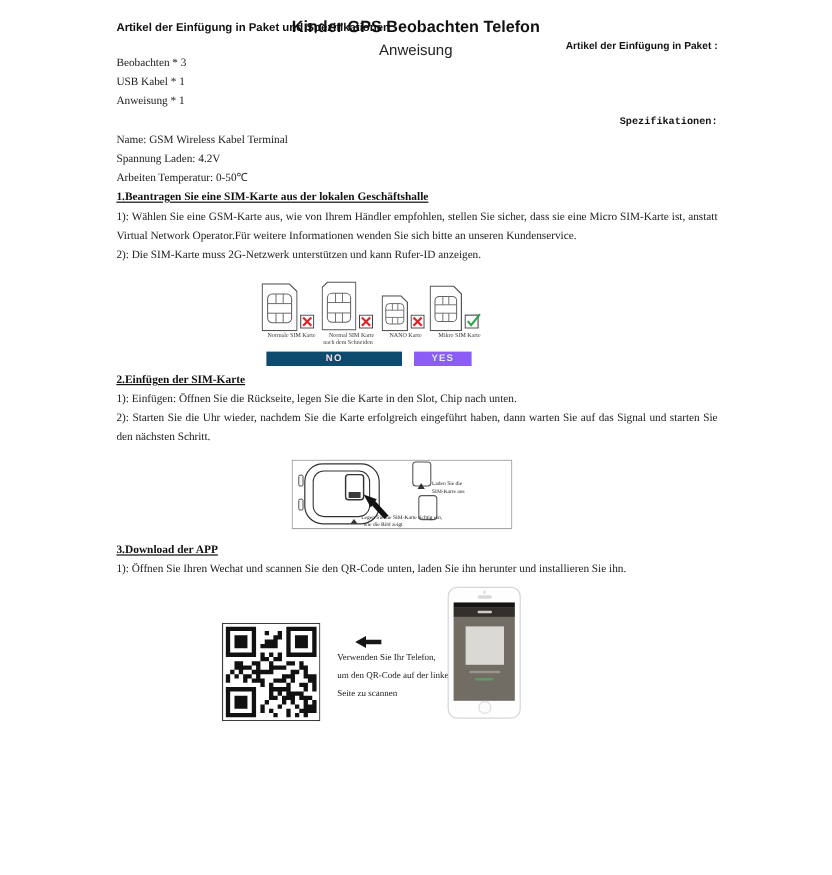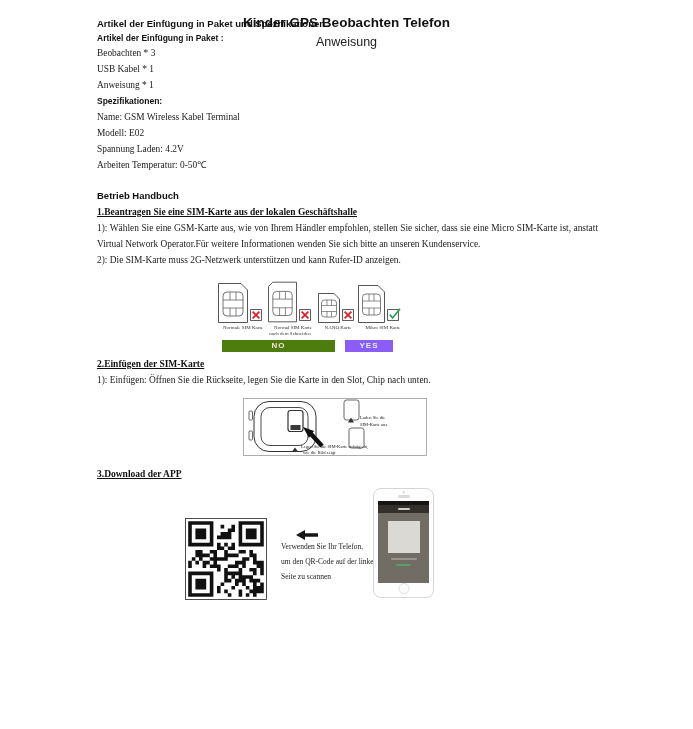--- a/index.html
+++ b/index.html
@@ -13,21 +13,21 @@
   .doc-title {
     margin-top:14px; text-align:center;
     font:bold 13.5px/17px "Liberation Sans", sans-serif; color:#111;
   }
   .doc-subtitle {
     text-align:center; margin-top:3px;
     font:12.5px/16px "Liberation Sans", sans-serif; color:#222;
   }
 
   .h-sans  { font:bold 9.5px/14px "Liberation Sans", sans-serif; color:#111; }
-  .h-sans-sm { font:bold 8.5px/14px "Liberation Sans", sans-serif; color:#111; }
+  .h-sans-sm { font:bold 8.5px/14px "Liberation Sans", sans-serif; color:#111;text-align:right; }
   .h-serif { font:bold 9.5px/16px "Liberation Serif", serif; color:#111;text-decoration:underline; }
   p.body-line { font:9.4px/16px "Liberation Serif", serif; color:#222; }
   p.just { text-align:justify; text-align-last:left; }
 
   .mt-sec { margin-top:17px; }
 
   
   .fig-sim { width:190px; margin:11px 0 0 121px; }
   .sim-row { display:flex; align-items:flex-end; height:44px; }
   .sim-cell { display:flex; align-items:flex-end; }
@@ -78,27 +78,25 @@
   <div class="doc-title">Kinder GPS Beobachten Telefon</div>
   <div class="doc-subtitle">Anweisung</div>
 
   <div class="content">
 
     <div class="h-sans mt-sec">Artikel der Einfügung in Paket und Spezifikationen</div>
     <div class="h-sans-sm">Artikel der Einfügung in Paket :</div>
     <p class="body-line">Beobachten * 3</p>
     <p class="body-line">USB Kabel * 1</p>
     <p class="body-line">Anweisung * 1</p>
-    <div class="h-sans-sm" style="line-height:16px;">Spezifikationen:</div>
+    <div class="h-sans-sm" style="line-height:16px;font-family:Liberation Mono, monospace;">Spezifikationen:</div>
     <p class="body-line">Name: GSM Wireless Kabel Terminal</p>
-    <p class="body-line">Modell: E02</p>
     <p class="body-line">Spannung Laden: 4.2V</p>
     <p class="body-line">Arbeiten Temperatur: 0-50℃</p>
 
-    <div class="h-sans" style="margin-top:15px; line-height:16px;">Betrieb Handbuch</div>
 
     <div class="h-serif">1.Beantragen Sie eine SIM-Karte aus der lokalen Geschäftshalle</div>
     <p class="body-line just">1): Wählen Sie eine GSM-Karte aus, wie von Ihrem Händler empfohlen, stellen Sie sicher, dass sie eine Micro SIM-Karte ist, anstatt Virtual Network Operator.Für weitere Informationen wenden Sie sich bitte an unseren Kundenservice.</p>
     <p class="body-line">2): Die SIM-Karte muss 2G-Netzwerk unterstützen und kann Rufer-ID anzeigen.</p>
 
     <div class="fig-sim">
       <div class="sim-row">
         <div class="sim-cell cell1">
           <svg width="30" height="40" viewBox="0 0 30 40">
             <path d="M0.5 0.5 H23 L29.5 7 V39.5 H0.5 Z" fill="none" stroke="#555" stroke-width="1"></path>
@@ -145,27 +143,28 @@
         </div>
       </div>
       <div class="sim-labels">
         <div class="sim-label cell1">Normale SIM Karte</div>
         <div class="sim-label cell2">Normal SIM Karte</div>
         <div class="sim-label cell3">NANO Karte</div>
         <div class="sim-label cell4">Mikro SIM Karte</div>
       </div>
       <div class="sim-sub-label">nach dem Schneiden</div>
       <div class="bars">
-        <div class="bar bar-no" style="background: #4d7c0f;">NO</div>
+        <div class="bar bar-no" style="background: #0c4a6e;">NO</div>
         <div class="bar bar-yes" style="background: #8b5cf6;">YES</div>
       </div>
     </div>
 
     <div class="h-serif" style="margin-top:4px;">2.Einfügen der SIM-Karte</div>
     <p class="body-line">1): Einfügen: Öffnen Sie die Rückseite, legen Sie die Karte in den Slot, Chip nach unten.</p>
+    <p class="body-line just">2): Starten Sie die Uhr wieder, nachdem Sie die Karte erfolgreich eingeführt haben, dann warten Sie auf das Signal und starten Sie den nächsten Schritt.</p>
 
     <div class="fig-watch">
       <svg width="184" height="60" viewBox="0 0 184 60">
         <rect x="0.5" y="0.5" width="183" height="57" fill="none" stroke="#999" stroke-width="0.8"></rect>
 
         <rect x="6" y="13" width="3.5" height="9" rx="1" fill="none" stroke="#444" stroke-width="0.8"></rect>
         <rect x="6" y="33" width="3.5" height="9" rx="1" fill="none" stroke="#444" stroke-width="0.8"></rect>
 
         <rect x="11" y="3.5" width="62" height="50" rx="15" fill="none" stroke="#333" stroke-width="1"></rect>
         <rect x="18" y="9.5" width="47" height="38" rx="9" fill="none" stroke="#333" stroke-width="0.9"></rect>
@@ -182,20 +181,21 @@
         <text x="117" y="27.5" font-size="4.6" fill="#222" font-family="Liberation Serif, serif">SIM-Karte aus</text>
 
         <rect x="106" y="30" width="15" height="20" rx="2.5" fill="none" stroke="#555" stroke-width="0.9"></rect>
         <polygon points="52,49.5 55,53.5 49,53.5" fill="#333"></polygon>
         <text x="58" y="49.5" font-size="4.6" fill="#222" font-family="Liberation Serif, serif">Legen Sie die SIM-Karte richtig ein,</text>
         <text x="60" y="55.5" font-size="4.6" fill="#222" font-family="Liberation Serif, serif">wie die Bild zeigt</text>
       </svg>
     </div>
 
     <div class="h-serif" style="margin-top:8px;">3.Download der APP</div>
+    <p class="body-line">1): Öffnen Sie Ihren Wechat und scannen Sie den QR-Code unten, laden Sie ihn herunter und installieren Sie ihn.</p>
 
     <div class="fig-qr">
       <div class="qr-box">
         <svg width="82" height="82" viewBox="0 0 82 82">
           <rect x="0.5" y="0.5" width="81" height="81" fill="#ffffff" stroke="#222" stroke-width="0.8"></rect>
         <path d="M3.2 3.2h3.6v3.6h-3.6zM6.8 3.2h3.6v3.6h-3.6zM10.4 3.2h3.6v3.6h-3.6zM14.0 3.2h3.6v3.6h-3.6zM17.6 3.2h3.6v3.6h-3.6zM21.2 3.2h3.6v3.6h-3.6zM24.8 3.2h3.6v3.6h-3.6zM53.6 3.2h3.6v3.6h-3.6zM57.2 3.2h3.6v3.6h-3.6zM60.8 3.2h3.6v3.6h-3.6zM64.4 3.2h3.6v3.6h-3.6zM68.0 3.2h3.6v3.6h-3.6zM71.6 3.2h3.6v3.6h-3.6zM75.2 3.2h3.6v3.6h-3.6zM3.2 6.8h3.6v3.6h-3.6zM24.8 6.8h3.6v3.6h-3.6zM35.6 6.8h3.6v3.6h-3.6zM46.4 6.8h3.6v3.6h-3.6zM53.6 6.8h3.6v3.6h-3.6zM75.2 6.8h3.6v3.6h-3.6zM3.2 10.4h3.6v3.6h-3.6zM10.4 10.4h3.6v3.6h-3.6zM14.0 10.4h3.6v3.6h-3.6zM17.6 10.4h3.6v3.6h-3.6zM24.8 10.4h3.6v3.6h-3.6zM42.8 10.4h3.6v3.6h-3.6zM46.4 10.4h3.6v3.6h-3.6zM53.6 10.4h3.6v3.6h-3.6zM60.8 10.4h3.6v3.6h-3.6zM64.4 10.4h3.6v3.6h-3.6zM68.0 10.4h3.6v3.6h-3.6zM75.2 10.4h3.6v3.6h-3.6zM3.2 14.0h3.6v3.6h-3.6zM10.4 14.0h3.6v3.6h-3.6zM14.0 14.0h3.6v3.6h-3.6zM17.6 14.0h3.6v3.6h-3.6zM24.8 14.0h3.6v3.6h-3.6zM35.6 14.0h3.6v3.6h-3.6zM39.2 14.0h3.6v3.6h-3.6zM42.8 14.0h3.6v3.6h-3.6zM53.6 14.0h3.6v3.6h-3.6zM60.8 14.0h3.6v3.6h-3.6zM64.4 14.0h3.6v3.6h-3.6zM68.0 14.0h3.6v3.6h-3.6zM75.2 14.0h3.6v3.6h-3.6zM3.2 17.6h3.6v3.6h-3.6zM10.4 17.6h3.6v3.6h-3.6zM14.0 17.6h3.6v3.6h-3.6zM17.6 17.6h3.6v3.6h-3.6zM24.8 17.6h3.6v3.6h-3.6zM32.0 17.6h3.6v3.6h-3.6zM35.6 17.6h3.6v3.6h-3.6zM39.2 17.6h3.6v3.6h-3.6zM42.8 17.6h3.6v3.6h-3.6zM53.6 17.6h3.6v3.6h-3.6zM60.8 17.6h3.6v3.6h-3.6zM64.4 17.6h3.6v3.6h-3.6zM68.0 17.6h3.6v3.6h-3.6zM75.2 17.6h3.6v3.6h-3.6zM3.2 21.2h3.6v3.6h-3.6zM24.8 21.2h3.6v3.6h-3.6zM53.6 21.2h3.6v3.6h-3.6zM75.2 21.2h3.6v3.6h-3.6zM3.2 24.8h3.6v3.6h-3.6zM6.8 24.8h3.6v3.6h-3.6zM10.4 24.8h3.6v3.6h-3.6zM14.0 24.8h3.6v3.6h-3.6zM17.6 24.8h3.6v3.6h-3.6zM21.2 24.8h3.6v3.6h-3.6zM24.8 24.8h3.6v3.6h-3.6zM32.0 24.8h3.6v3.6h-3.6zM39.2 24.8h3.6v3.6h-3.6zM46.4 24.8h3.6v3.6h-3.6zM53.6 24.8h3.6v3.6h-3.6zM57.2 24.8h3.6v3.6h-3.6zM60.8 24.8h3.6v3.6h-3.6zM64.4 24.8h3.6v3.6h-3.6zM68.0 24.8h3.6v3.6h-3.6zM71.6 24.8h3.6v3.6h-3.6zM75.2 24.8h3.6v3.6h-3.6zM32.0 28.4h3.6v3.6h-3.6zM35.6 28.4h3.6v3.6h-3.6zM42.8 28.4h3.6v3.6h-3.6zM46.4 28.4h3.6v3.6h-3.6zM10.4 32.0h3.6v3.6h-3.6zM14.0 32.0h3.6v3.6h-3.6zM24.8 32.0h3.6v3.6h-3.6zM28.4 32.0h3.6v3.6h-3.6zM39.2 32.0h3.6v3.6h-3.6zM53.6 32.0h3.6v3.6h-3.6zM57.2 32.0h3.6v3.6h-3.6zM64.4 32.0h3.6v3.6h-3.6zM10.4 35.6h3.6v3.6h-3.6zM14.0 35.6h3.6v3.6h-3.6zM17.6 35.6h3.6v3.6h-3.6zM21.2 35.6h3.6v3.6h-3.6zM28.4 35.6h3.6v3.6h-3.6zM39.2 35.6h3.6v3.6h-3.6zM42.8 35.6h3.6v3.6h-3.6zM46.4 35.6h3.6v3.6h-3.6zM50.0 35.6h3.6v3.6h-3.6zM64.4 35.6h3.6v3.6h-3.6zM68.0 35.6h3.6v3.6h-3.6zM6.8 39.2h3.6v3.6h-3.6zM14.0 39.2h3.6v3.6h-3.6zM24.8 39.2h3.6v3.6h-3.6zM28.4 39.2h3.6v3.6h-3.6zM32.0 39.2h3.6v3.6h-3.6zM35.6 39.2h3.6v3.6h-3.6zM39.2 39.2h3.6v3.6h-3.6zM57.2 39.2h3.6v3.6h-3.6zM60.8 39.2h3.6v3.6h-3.6zM68.0 39.2h3.6v3.6h-3.6zM3.2 42.8h3.6v3.6h-3.6zM10.4 42.8h3.6v3.6h-3.6zM17.6 42.8h3.6v3.6h-3.6zM21.2 42.8h3.6v3.6h-3.6zM28.4 42.8h3.6v3.6h-3.6zM50.0 42.8h3.6v3.6h-3.6zM53.6 42.8h3.6v3.6h-3.6zM57.2 42.8h3.6v3.6h-3.6zM68.0 42.8h3.6v3.6h-3.6zM71.6 42.8h3.6v3.6h-3.6zM75.2 42.8h3.6v3.6h-3.6zM3.2 46.4h3.6v3.6h-3.6zM17.6 46.4h3.6v3.6h-3.6zM24.8 46.4h3.6v3.6h-3.6zM28.4 46.4h3.6v3.6h-3.6zM32.0 46.4h3.6v3.6h-3.6zM42.8 46.4h3.6v3.6h-3.6zM46.4 46.4h3.6v3.6h-3.6zM50.0 46.4h3.6v3.6h-3.6zM57.2 46.4h3.6v3.6h-3.6zM71.6 46.4h3.6v3.6h-3.6zM75.2 46.4h3.6v3.6h-3.6zM32.0 50.0h3.6v3.6h-3.6zM39.2 50.0h3.6v3.6h-3.6zM53.6 50.0h3.6v3.6h-3.6zM64.4 50.0h3.6v3.6h-3.6zM68.0 50.0h3.6v3.6h-3.6zM75.2 50.0h3.6v3.6h-3.6zM3.2 53.6h3.6v3.6h-3.6zM6.8 53.6h3.6v3.6h-3.6zM10.4 53.6h3.6v3.6h-3.6zM14.0 53.6h3.6v3.6h-3.6zM17.6 53.6h3.6v3.6h-3.6zM21.2 53.6h3.6v3.6h-3.6zM24.8 53.6h3.6v3.6h-3.6zM39.2 53.6h3.6v3.6h-3.6zM42.8 53.6h3.6v3.6h-3.6zM46.4 53.6h3.6v3.6h-3.6zM50.0 53.6h3.6v3.6h-3.6zM53.6 53.6h3.6v3.6h-3.6zM68.0 53.6h3.6v3.6h-3.6zM75.2 53.6h3.6v3.6h-3.6zM3.2 57.2h3.6v3.6h-3.6zM24.8 57.2h3.6v3.6h-3.6zM39.2 57.2h3.6v3.6h-3.6zM46.4 57.2h3.6v3.6h-3.6zM53.6 57.2h3.6v3.6h-3.6zM57.2 57.2h3.6v3.6h-3.6zM60.8 57.2h3.6v3.6h-3.6zM64.4 57.2h3.6v3.6h-3.6zM3.2 60.8h3.6v3.6h-3.6zM10.4 60.8h3.6v3.6h-3.6zM14.0 60.8h3.6v3.6h-3.6zM17.6 60.8h3.6v3.6h-3.6zM24.8 60.8h3.6v3.6h-3.6zM39.2 60.8h3.6v3.6h-3.6zM42.8 60.8h3.6v3.6h-3.6zM50.0 60.8h3.6v3.6h-3.6zM53.6 60.8h3.6v3.6h-3.6zM57.2 60.8h3.6v3.6h-3.6zM64.4 60.8h3.6v3.6h-3.6zM68.0 60.8h3.6v3.6h-3.6zM71.6 60.8h3.6v3.6h-3.6zM3.2 64.4h3.6v3.6h-3.6zM10.4 64.4h3.6v3.6h-3.6zM14.0 64.4h3.6v3.6h-3.6zM17.6 64.4h3.6v3.6h-3.6zM24.8 64.4h3.6v3.6h-3.6zM35.6 64.4h3.6v3.6h-3.6zM50.0 64.4h3.6v3.6h-3.6zM57.2 64.4h3.6v3.6h-3.6zM68.0 64.4h3.6v3.6h-3.6zM75.2 64.4h3.6v3.6h-3.6zM3.2 68.0h3.6v3.6h-3.6zM10.4 68.0h3.6v3.6h-3.6zM14.0 68.0h3.6v3.6h-3.6zM17.6 68.0h3.6v3.6h-3.6zM24.8 68.0h3.6v3.6h-3.6zM32.0 68.0h3.6v3.6h-3.6zM46.4 68.0h3.6v3.6h-3.6zM60.8 68.0h3.6v3.6h-3.6zM68.0 68.0h3.6v3.6h-3.6zM71.6 68.0h3.6v3.6h-3.6zM75.2 68.0h3.6v3.6h-3.6zM3.2 71.6h3.6v3.6h-3.6zM24.8 71.6h3.6v3.6h-3.6zM32.0 71.6h3.6v3.6h-3.6zM39.2 71.6h3.6v3.6h-3.6zM53.6 71.6h3.6v3.6h-3.6zM64.4 71.6h3.6v3.6h-3.6zM68.0 71.6h3.6v3.6h-3.6zM71.6 71.6h3.6v3.6h-3.6zM75.2 71.6h3.6v3.6h-3.6zM3.2 75.2h3.6v3.6h-3.6zM6.8 75.2h3.6v3.6h-3.6zM10.4 75.2h3.6v3.6h-3.6zM14.0 75.2h3.6v3.6h-3.6zM17.6 75.2h3.6v3.6h-3.6zM21.2 75.2h3.6v3.6h-3.6zM24.8 75.2h3.6v3.6h-3.6zM42.8 75.2h3.6v3.6h-3.6zM53.6 75.2h3.6v3.6h-3.6zM60.8 75.2h3.6v3.6h-3.6zM68.0 75.2h3.6v3.6h-3.6z" fill="#111"></path>
           </svg>
       </div>
       <div class="dl-arrow">
         <svg width="22" height="10" viewBox="0 0 22 10">

